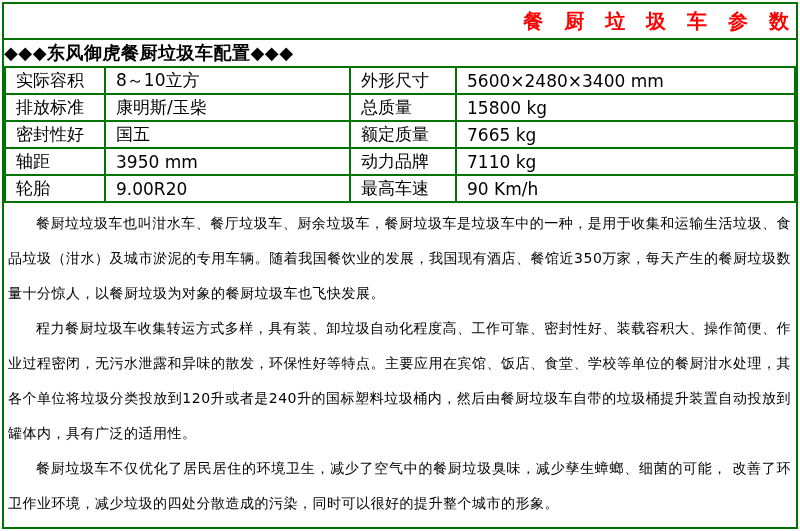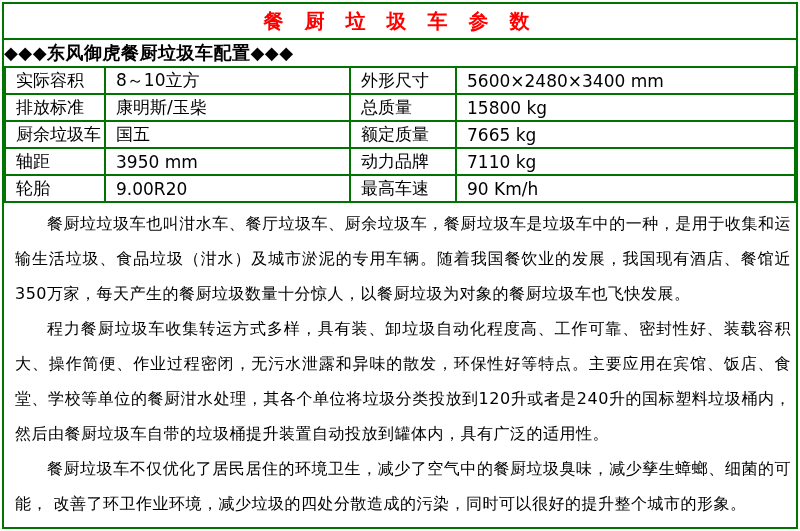--- a/index.html
+++ b/index.html
@@ -18,21 +18,21 @@
     border: 2px solid #007300;
     background: #ffffff;
     display: flex;
     flex-direction: column;
     overflow: hidden;
   }
   .title-bar {
     height: 36px;
     display: flex;
     align-items: center;
-    justify-content: center;
+    justify-content: flex-end;
     border-bottom: 2px solid #007300;
     flex: none;
   }
   .title-bar .title {
     color: #ff0000;
     font-size: 20px;
     font-weight: bold;
     letter-spacing: 7px;
   }
   .subtitle-bar {
@@ -63,26 +63,25 @@
   table.spec col.c1 { width: 100px; }
   table.spec col.c2 { width: 245px; }
   table.spec col.c3 { width: 106px; }
   table.spec col.c4 { width: auto;  }
   .body-text {
     flex: 1;
     padding: 3px 5px 0 4px;
     overflow: hidden;
   }
   .body-text p {
-    font-size: 16px;
+    font-size: 14px;
     line-height: 35px;
     text-indent: 2em;
     text-align: justify;
     letter-spacing: 0.5px;
-    margin-left: 7px;
   }
 </style>
 </head>
 <body>
 
 <div class="doc">
 
   <div class="title-bar">
     <span class="title">餐 厨 垃 圾 车 参 数</span>
   </div>
@@ -105,21 +104,21 @@
         <td>外形尺寸</td>
         <td>5600×2480×3400 mm</td>
       </tr>
       <tr>
         <td>排放标准</td>
         <td>康明斯/玉柴</td>
         <td>总质量</td>
         <td>15800 kg</td>
       </tr>
       <tr>
-        <td>厨余垃圾车</td>
+        <td>密封性好</td>
         <td>国五</td>
         <td>额定质量</td>
         <td>7665 kg</td>
       </tr>
       <tr>
         <td>轴距</td>
         <td>3950 mm</td>
         <td>动力品牌</td>
         <td>7110 kg</td>
       </tr>

